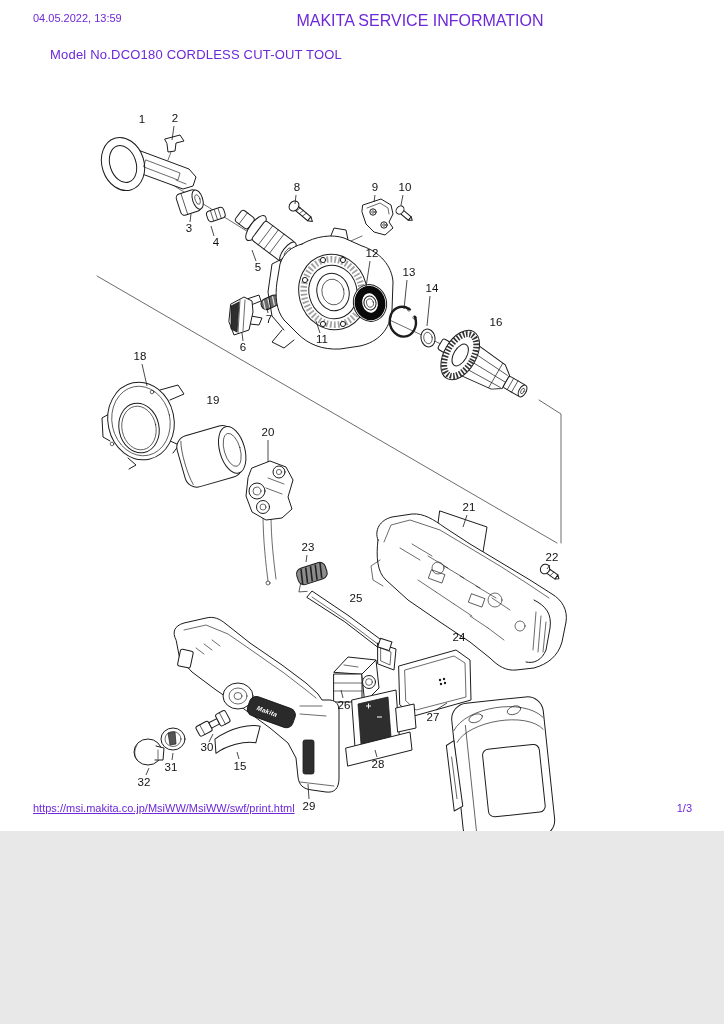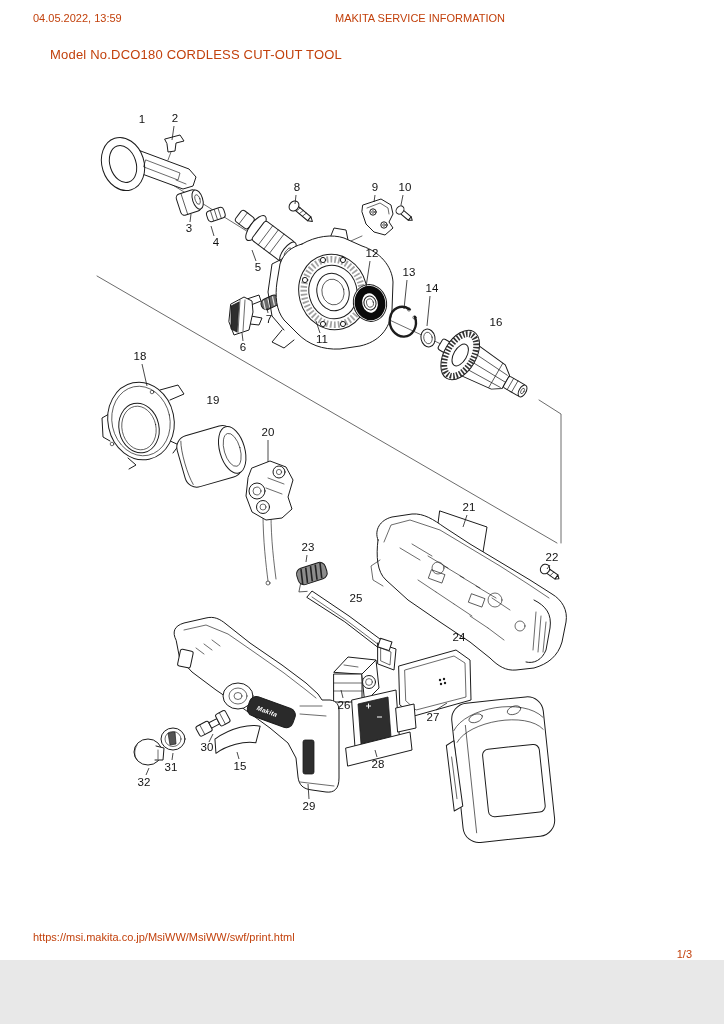--- a/index.html
+++ b/index.html
@@ -1,27 +1,27 @@
 <!DOCTYPE html>
 <html><head>
 <meta charset="utf-8">
 <style>
   html,body{margin:0;padding:0;background:#e8e8e8;}
   .page{
-    position:relative;width:724px;height:960px;background:#ffffff;
-    font-family:"Liberation Sans","DejaVu Sans",sans-serif;color:#c2410c;
+    position:relative;width:724px;height:831px;background:#ffffff;
+    font-family:"Liberation Sans","DejaVu Sans",sans-serif;color:#6d28d9;
     overflow:hidden;margin:0 auto;
   }
   .hdr-date{position:absolute;left:33px;top:12px;font-size:11px;}
-  .hdr-center{position:absolute;left:0;right:0;top:12px;text-align:center;font-size:11px;
+  .hdr-center{position:absolute;left:0;right:0;top:12px;text-align:center;font-size:16px;
     
     padding-left:116px;}
   .doc-title{position:absolute;left:50px;top:47px;font-size:13px;font-weight:500;letter-spacing:.2px;}
-  .ftr-url{position:absolute;left:33px;bottom:17px;font-size:11px;}
-  .ftr-page{position:absolute;right:32px;bottom:0;font-size:11px;margin-left:47px;}
+  .ftr-url{position:absolute;left:33px;bottom:17px;font-size:11px;text-decoration:underline;}
+  .ftr-page{position:absolute;right:32px;bottom:17px;font-size:11px;margin-left:47px;}
   svg.diagram{position:absolute;left:0;top:0;}
   svg .p{fill:#ffffff;stroke:#1c1c1c;stroke-width:1;stroke-linejoin:round;stroke-linecap:round;}
   svg .ln{fill:none;stroke:#1c1c1c;stroke-width:1;stroke-linejoin:round;stroke-linecap:round;}
   svg .thin{stroke-width:.65;}
   svg .lead{fill:none;stroke:#1c1c1c;stroke-width:.8;}
   svg .dk{fill:#2e2e2e;stroke:#1c1c1c;stroke-width:.8;}
   svg .callout{font:11.5px "Liberation Sans","DejaVu Sans",sans-serif;fill:#111;text-anchor:middle;}
   svg .logo{font:italic bold 6.5px "Liberation Sans",sans-serif;fill:#fff;letter-spacing:.2px;}
 </style>
 </head>

